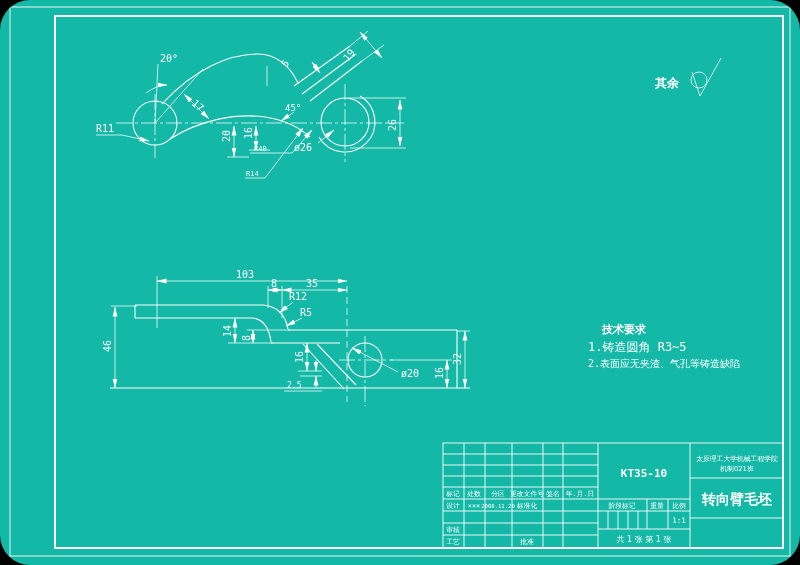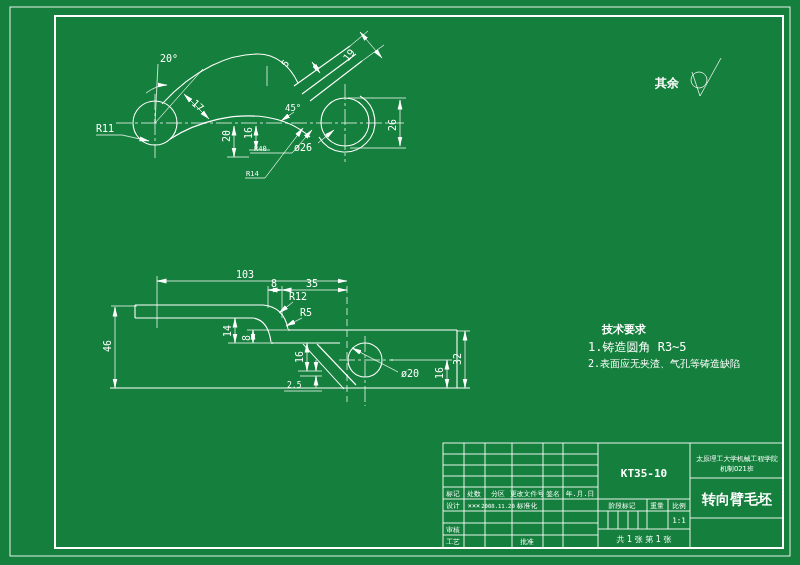--- a/index.html
+++ b/index.html
@@ -1,16 +1,16 @@
 <!DOCTYPE html>
 <html><head>
 <meta charset="utf-8">
 <style>
   html,body{margin:0;padding:0;background:#000;}
-  .stage{position:relative;width:800px;height:565px;background:#15803d;overflow:hidden;}
+  .stage{position:relative;width:800px;height:565px;background:#14b8a6;overflow:hidden;border-radius:30px;}
   svg{position:absolute;left:0;top:0;}
   text{fill:#fff;font-family:"DejaVu Sans Mono","DejaVu Sans",monospace;}
   .cjk{font-family:"DejaVu Sans","Liberation Sans",sans-serif;}
   .geo{stroke:#fff;fill:none;stroke-width:1.1;}
   .dim{stroke:#fff;fill:none;stroke-width:0.75;}
   .tbl{stroke:#fff;fill:none;stroke-width:0.9;}
   .thick{stroke:#fff;fill:none;stroke-width:2;}
 </style>
 </head>
 <body>

